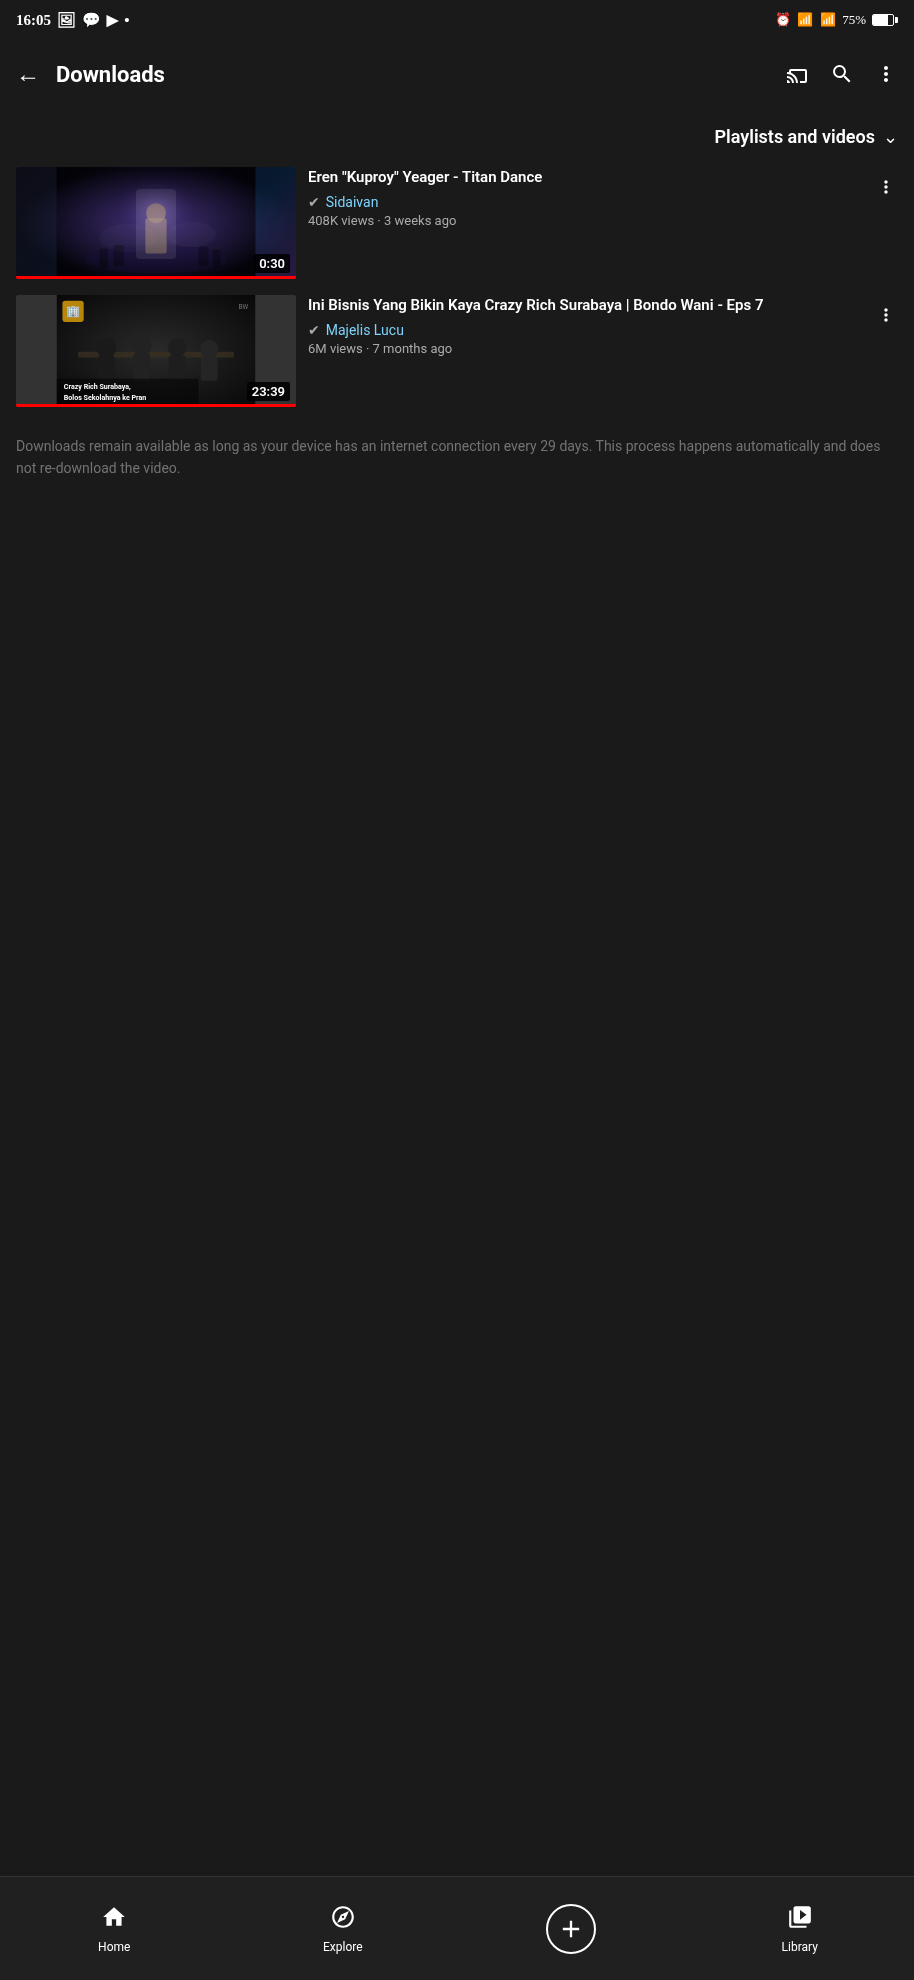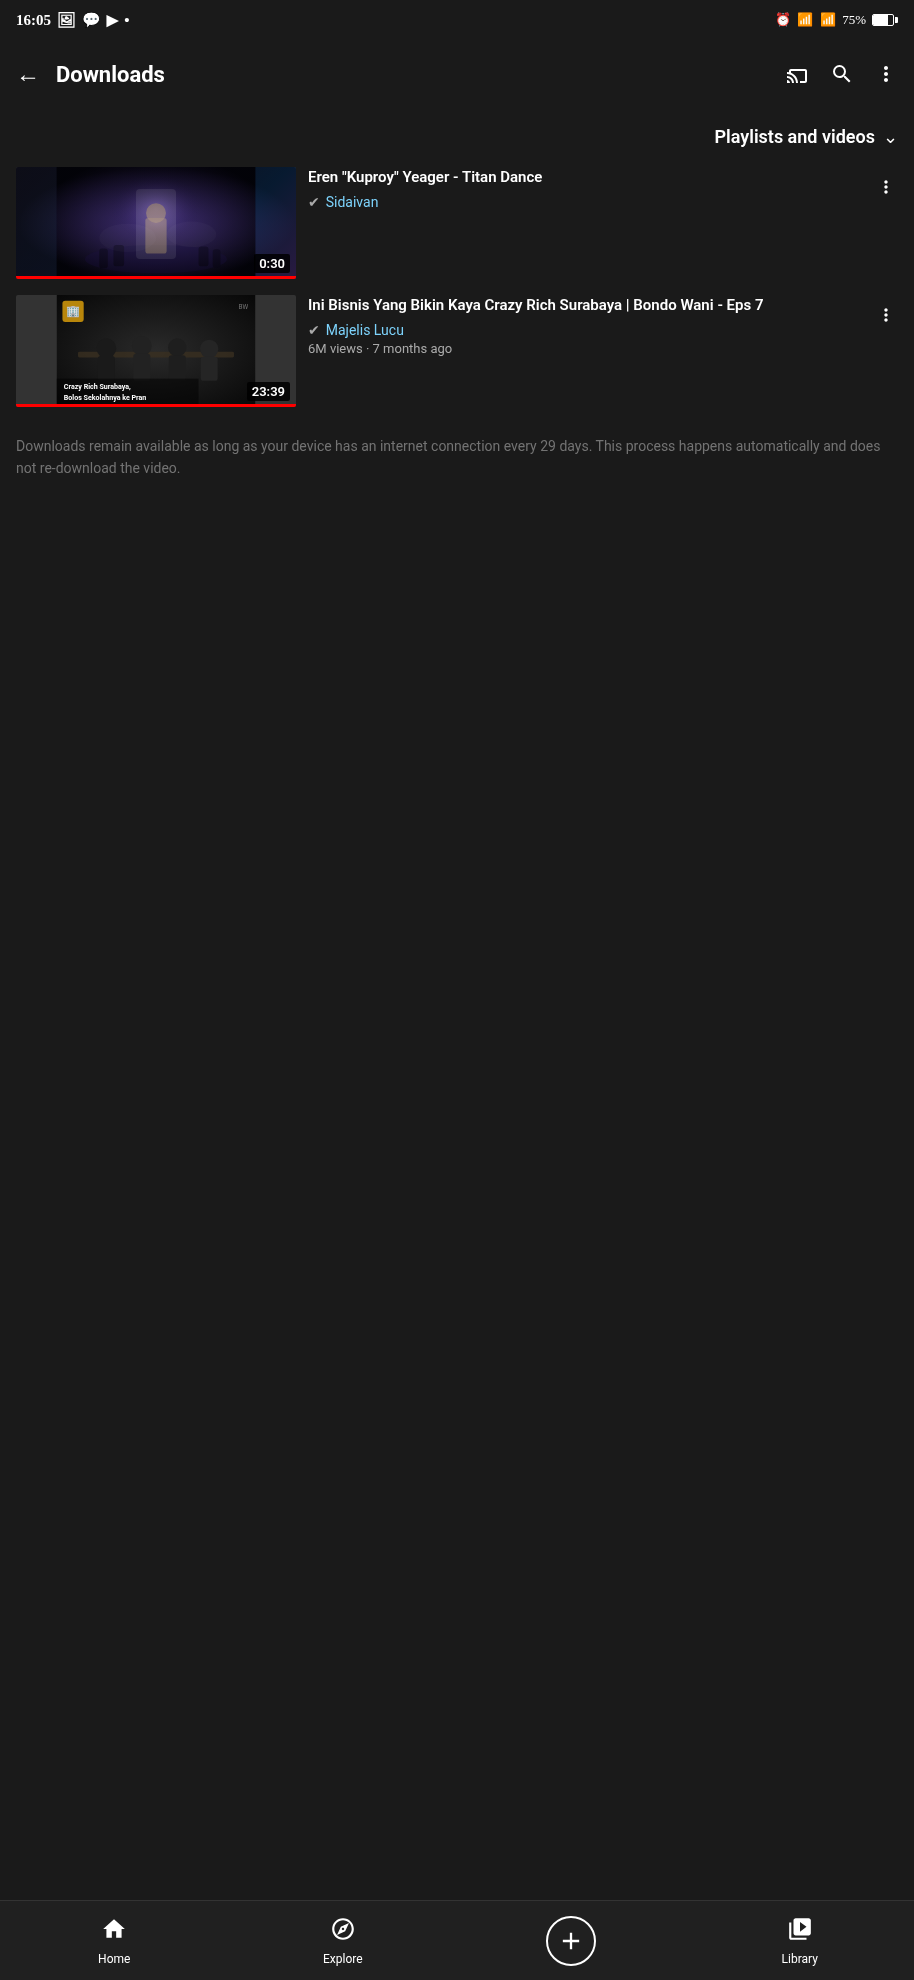--- a/index.html
+++ b/index.html
@@ -204,21 +204,21 @@
       color: #737373;
       line-height: 1.6;
     }
 
     
     .bottom-nav {
       position: fixed;
       bottom: 0;
       left: 0;
       width: 914px;
-      height: 80px;
+      height: 104px;
       background: #202020;
       display: flex;
       align-items: center;
       justify-content: center;
       border-top: 1px solid #333;
     }
 
     .nav-item {
       display: flex;
       flex-direction: column;
@@ -398,20 +398,21 @@
       </div>
       <div class="progress-bar"></div>
       <div class="video-duration">0:30</div>
     </div>
     <div class="video-info">
       <div class="video-title">Eren "Kuproy" Yeager - Titan Dance</div>
       <div class="video-meta">
         <span class="verified-badge">✔</span>
         <span class="channel-name">Sidaivan</span>
       </div>
+      <div class="video-stats">408K views · 3 weeks ago</div>
     </div>
     <button class="more-btn">
       <svg width="20" height="20" viewBox="0 0 24 24" fill="white">
         <path d="M12 8c1.1 0 2-.9 2-2s-.9-2-2-2-2 .9-2 2 .9 2 2 2zm0 2c-1.1 0-2 .9-2 2s.9 2 2 2 2-.9 2-2-.9-2-2-2zm0 6c-1.1 0-2 .9-2 2s.9 2 2 2 2-.9 2-2-.9-2-2-2z"></path>
       </svg>
     </button>
   </div>
 
   <div class="video-item">
     <div class="thumbnail-wrapper">

